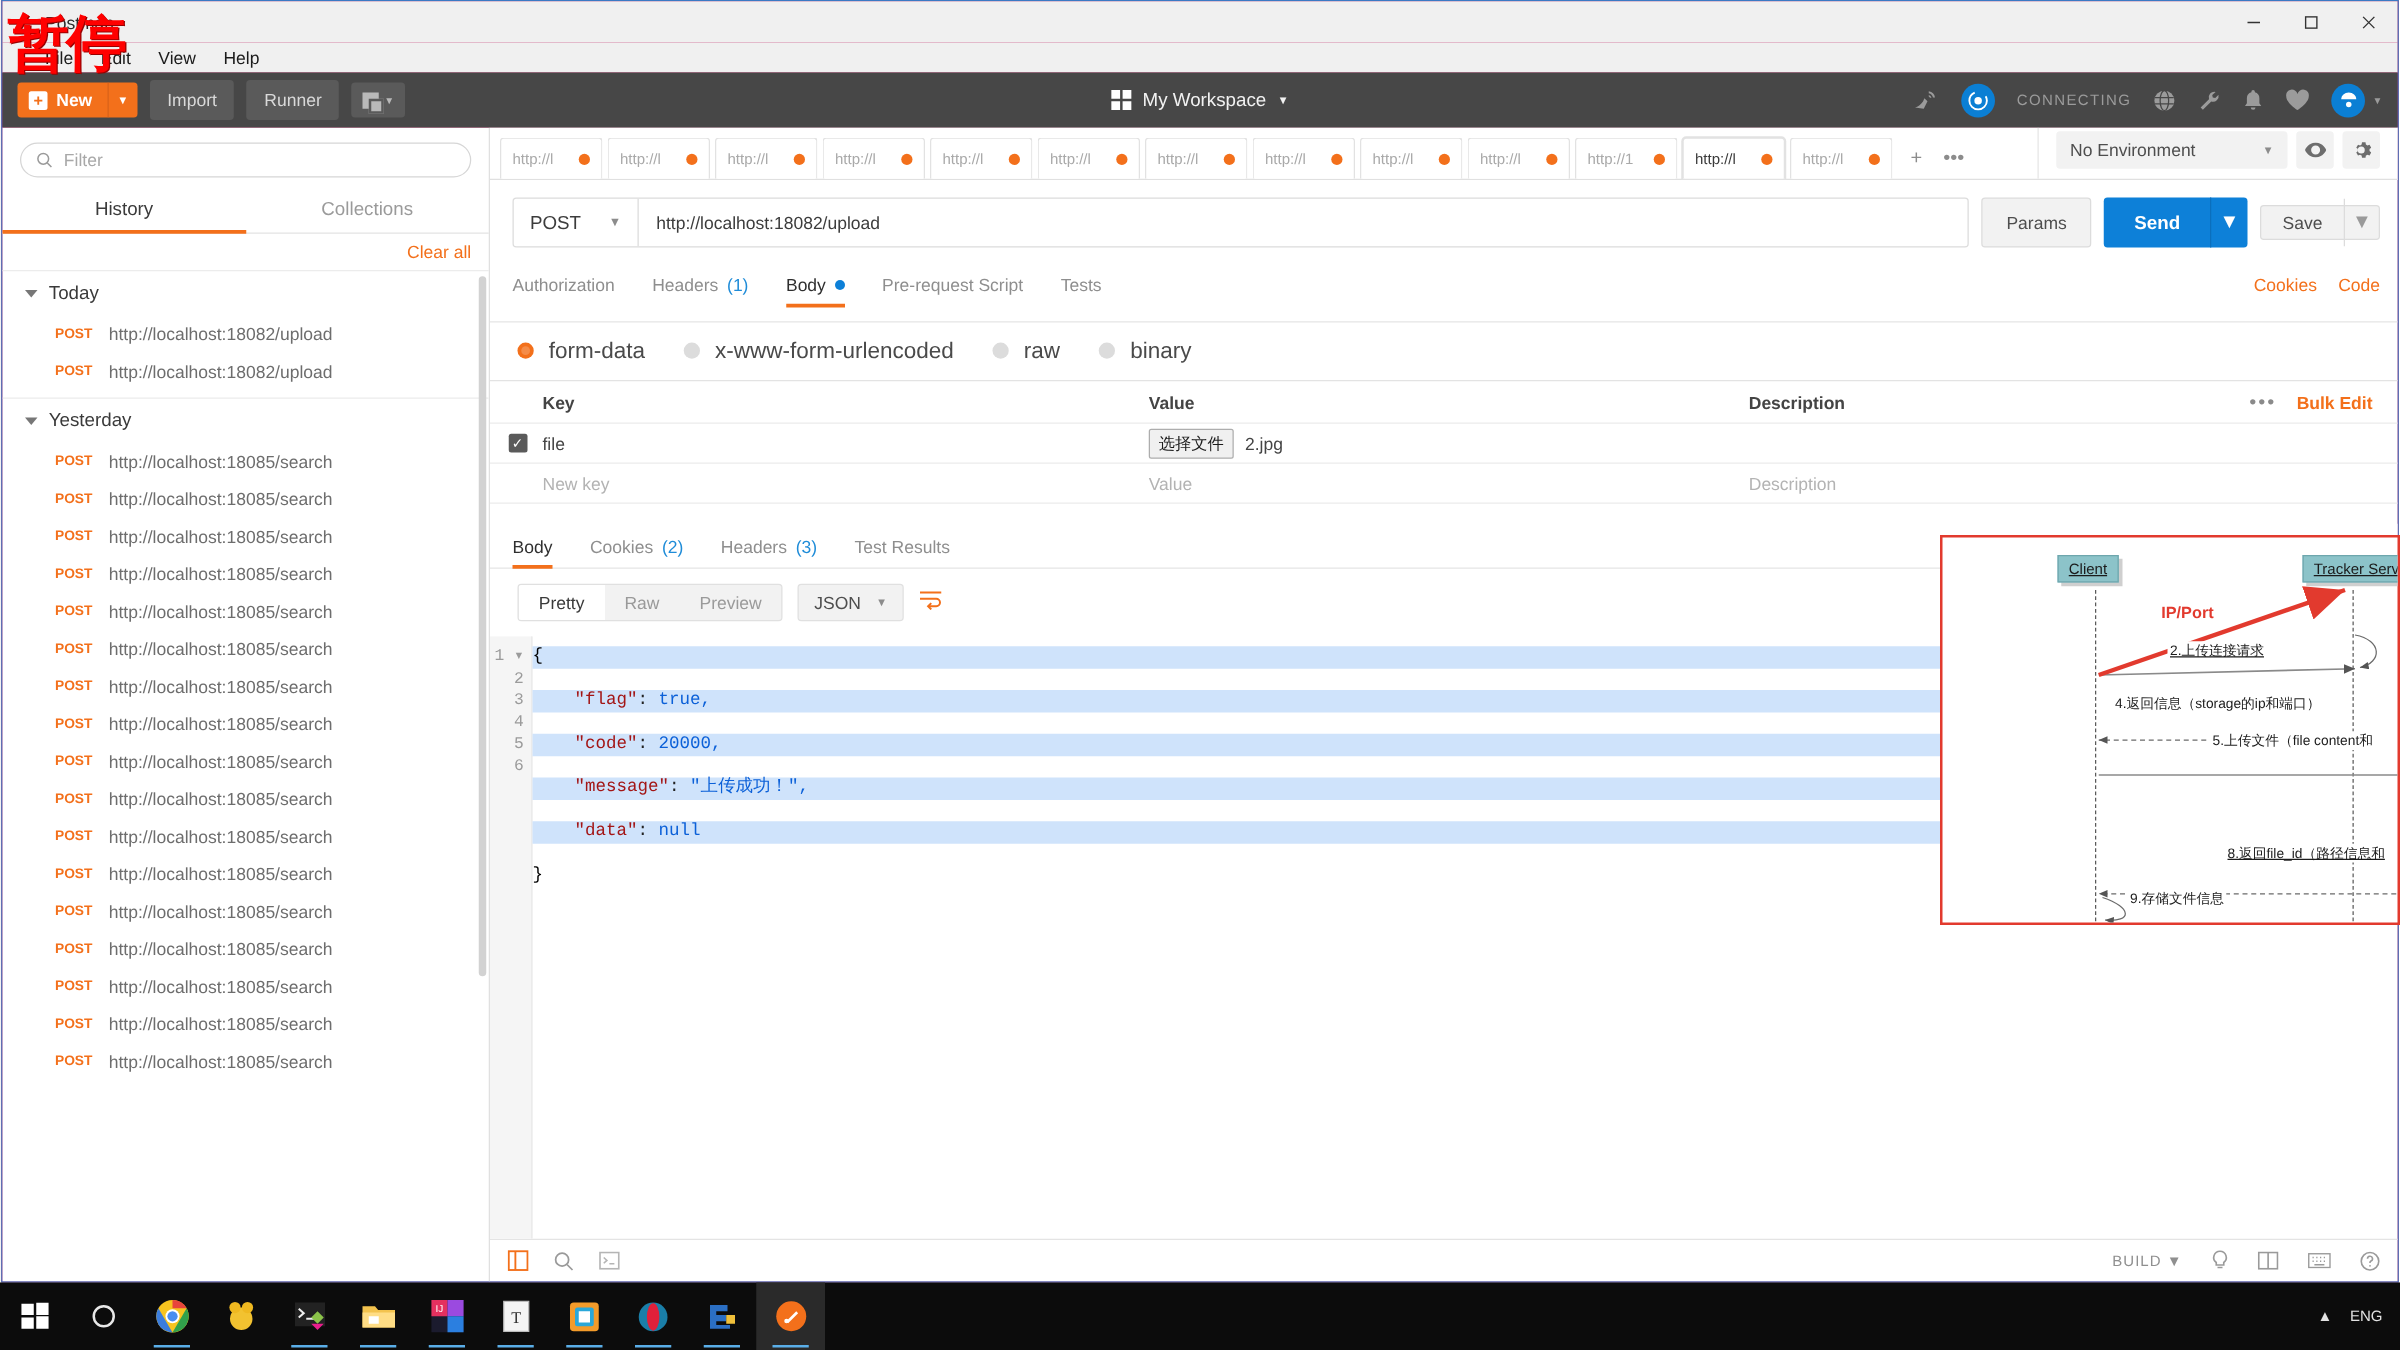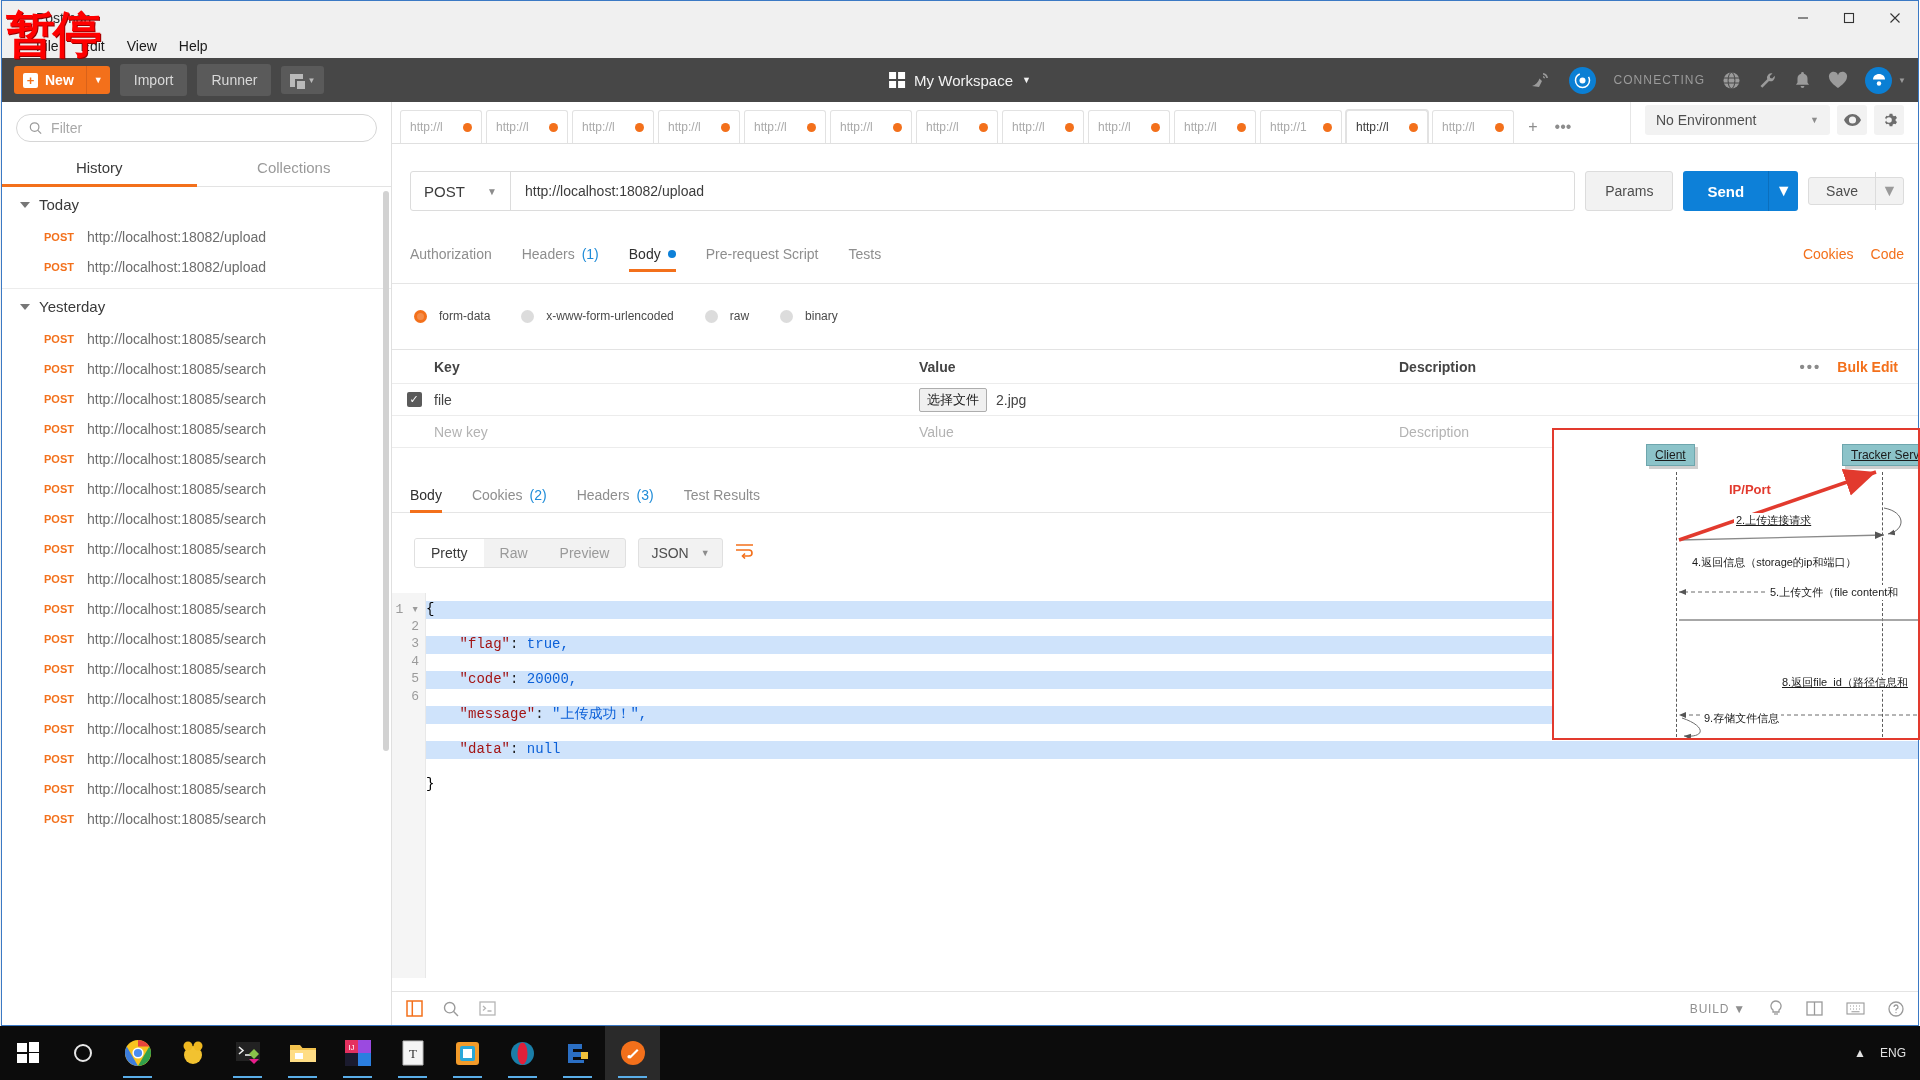--- a/index.html
+++ b/index.html
@@ -91,21 +91,21 @@
   .hist-scroll { flex:1; overflow:hidden; position:relative; }
   .hist-group-hdr { display:flex; align-items:center; gap:9px; padding:9px 0 9px 18px; font-size:15px; color:#3a3a3a; }
   .tri { width:0;height:0;border-left:5px solid transparent;border-right:5px solid transparent;border-top:6px solid #777;}
   .hist-item { display:flex; align-items:center; gap:13px; padding:5px 0 5px 42px; font-size:14px; height:30px;}
   .hist-item .m { color:#f3701b; font-weight:700; font-size:11px; width:30px; }
   .hist-item .u { color:#6d6d6d; }
   .hist-divider { height:1px; background:#ececec; margin:6px 0 0; }
   .side-scrollbar { position:absolute; right:2px; top:4px; width:6px; height:560px; background:#d2d2d2; border-radius:3px;}
 
   
-  .pm-main { flex:1; display:flex; flex-direction:column; min-width:0; background:#fff;gap:13px; }
+  .pm-main { flex:1; display:flex; flex-direction:column; min-width:0; background:#fff; }
 
   
   .tabstrip { height:42px; display:flex; align-items:flex-end; border-bottom:1px solid #e0e0e0; padding-left:8px; background:#fff; }
   .rtab { width:82px; height:33px; border:1px solid #e2e2e2; border-bottom:none; border-radius:3px 3px 0 0; margin-right:4px;
           display:flex; align-items:center; justify-content:space-between; padding:0 9px; font-size:12px; color:#a9a9a9; background:#fff; }
   .rtab.active { color:#3b3b3b; box-shadow:0 0 0 1px #e2e2e2; }
   .rtab .dot { width:9px; height:9px; border-radius:50%; background:#f3701b; flex:none;}
   .tab-add, .tab-more { width:30px; height:33px; display:flex; align-items:center; justify-content:center; color:#8c8c8c; font-size:16px; }
   .env-area { margin-left:auto; display:flex; align-items:center; gap:7px; padding-right:14px; padding-bottom:5px; border-left:1px solid #e6e6e6; padding-left:14px; height:42px;}
   .env-select { width:185px; height:30px; background:#f2f2f2; border-radius:3px; display:flex; align-items:center; justify-content:space-between; padding:0 11px; font-size:14px; color:#4e4e4e;}
@@ -128,21 +128,21 @@
   .reqtabs-row { display:flex; align-items:flex-end; padding:0 14px 12px 18px; border-bottom:1px solid #e5e5e5; margin-top:12px;}
   .reqtab { padding:10px 0 9px; margin-right:30px; font-size:14px; color:#8e8e8e; display:flex; align-items:center; gap:7px; position:relative;}
   .reqtab.active { color:#2f2f2f; }
   .reqtab.active:after { content:""; position:absolute; left:0; right:0; bottom:-1px; height:3px; background:#f3701b;}
   .reqtab .cnt { color:#1f8cd8; }
   .bluedot { width:8px;height:8px;border-radius:50%;background:#0d80d8;}
   .reqtabs-right { margin-left:auto; display:flex; gap:17px; padding-bottom:9px; }
   .link-orange { color:#f3701b; font-size:14px; }
 
   
-  .bodytypes { display:flex; align-items:center; gap:9px; padding:12px 0 13px 22px; font-size:12px; color:#4a4a4a; }
+  .bodytypes { display:flex; align-items:center; gap:9px; padding:12px 0 13px 22px; font-size:18px; color:#4a4a4a; }
   .radio { width:13px; height:13px; border-radius:50%; background:#dcdcdc; display:inline-block; position:relative;}
   .radio.on { background:#f3701b; }
   .radio.on:after{content:"";position:absolute;inset:3px;background:#fff3;border-radius:50%;}
   .rlabel { margin-right:22px; margin-left:3px; }
 
   
   .kvtable { border-top:1px solid #e3e3e3; }
   .kvhead, .kvrow { display:flex; align-items:center; height:32px; border-bottom:1px solid #ececec; font-size:14px; }
   .kvhead { color:#5a5a5a; font-weight:600; height:34px;}
   .kv-chk { width:30px; display:flex; align-items:center; justify-content:center; padding-left:14px;}
@@ -342,20 +342,23 @@
             <svg width="14" height="14" viewBox="0 0 14 14">
                 <circle cx="6" cy="6" r="4.6" fill="none" stroke="#9a9a9a" stroke-width="1.3"></circle>
                 <path d="M9.5 9.5L13 13" stroke="#9a9a9a" stroke-width="1.3"></path>
               </svg>
             <input type="text" placeholder="Filter" style="">
           </div>
         </div>
         <div class="side-tabs">
           <div class="side-tab active">History</div>
           <div class="side-tab">Collections</div>
+        </div>
+        <div class="clear-row">
+          <span class="clear-all">Clear all</span>
         </div>
         <div class="hist-scroll">
           <div id="history-container">
               <div class="hist-group-hdr">
                 <span class="tri"></span>
                 <span>Today</span>
               </div>
               <div class="hist-item">
                 <span class="m">POST</span>
                 <span class="u">http://localhost:18082/upload</span>

